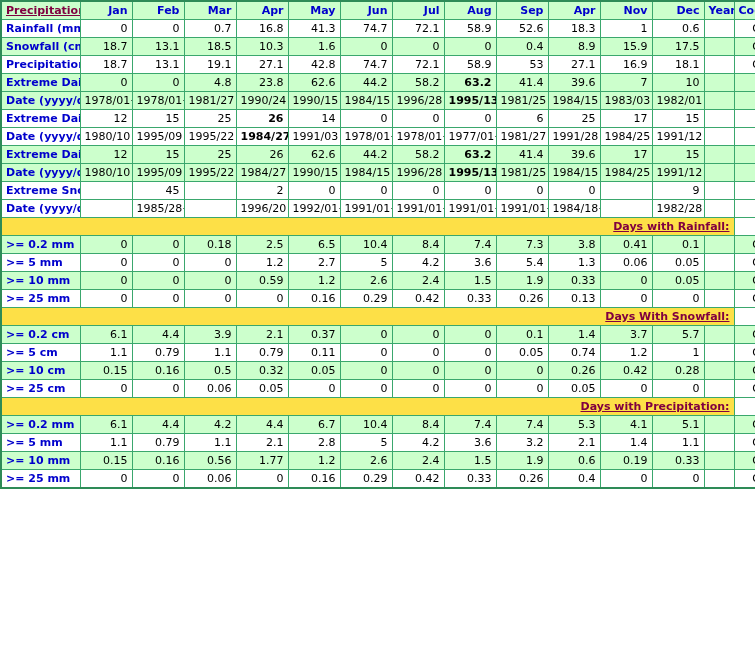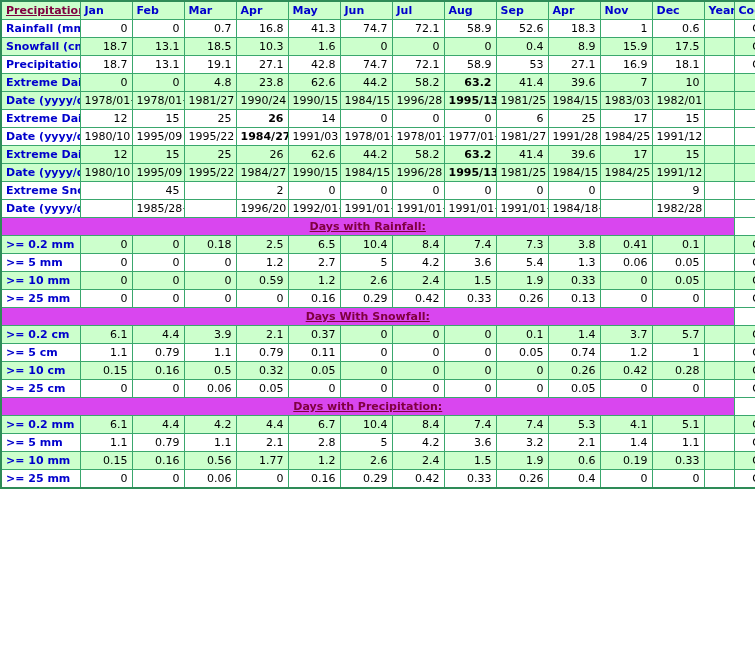--- a/index.html
+++ b/index.html
@@ -29,21 +29,21 @@
   }
   
   col.c-label { width: 79px; }
   col.c-mon   { width: 52px; }
   col.c-year  { width: 30px; }
   col.c-code  { width: 31px; }
 
   
   tr.header-row td {
     background: #ccffcc;
-    text-align: left;
+    text-align: right;
     font-weight: bold;
     color: #0000cc;
     border-bottom: 2px solid #2e8b57;
   }
   tr.header-row td.sect-head {
     text-align: left;
     color: #800040;
     text-decoration: underline;
     font-weight: bold;
   }
@@ -61,25 +61,25 @@
     text-align: right;
     color: #000000;
   }
   td.val.bold { font-weight: bold; }
   td.code { text-align: right; }
   
   tr.bg-green td { background: #ccffcc; }
   tr.bg-white  td { background: #ffffff; }
   
   tr.section-row td {
-    background: #d946ef;
+    background: #fde047;
     color: #800040;
     font-weight: bold;
     text-decoration: underline;
-    text-align: center;
+    text-align: right;
     border-top: 2px solid #2e8b57;
     border-right-color: #ccffcc;
     border-left-color: #ccffcc;
   }
   tr.section-row td:first-child { border-left: 1px solid #3aa76d; }
   tr.thickbottom td { border-bottom: 2px solid #2e8b57; }
 </style>
 </head>
 <body>
 

